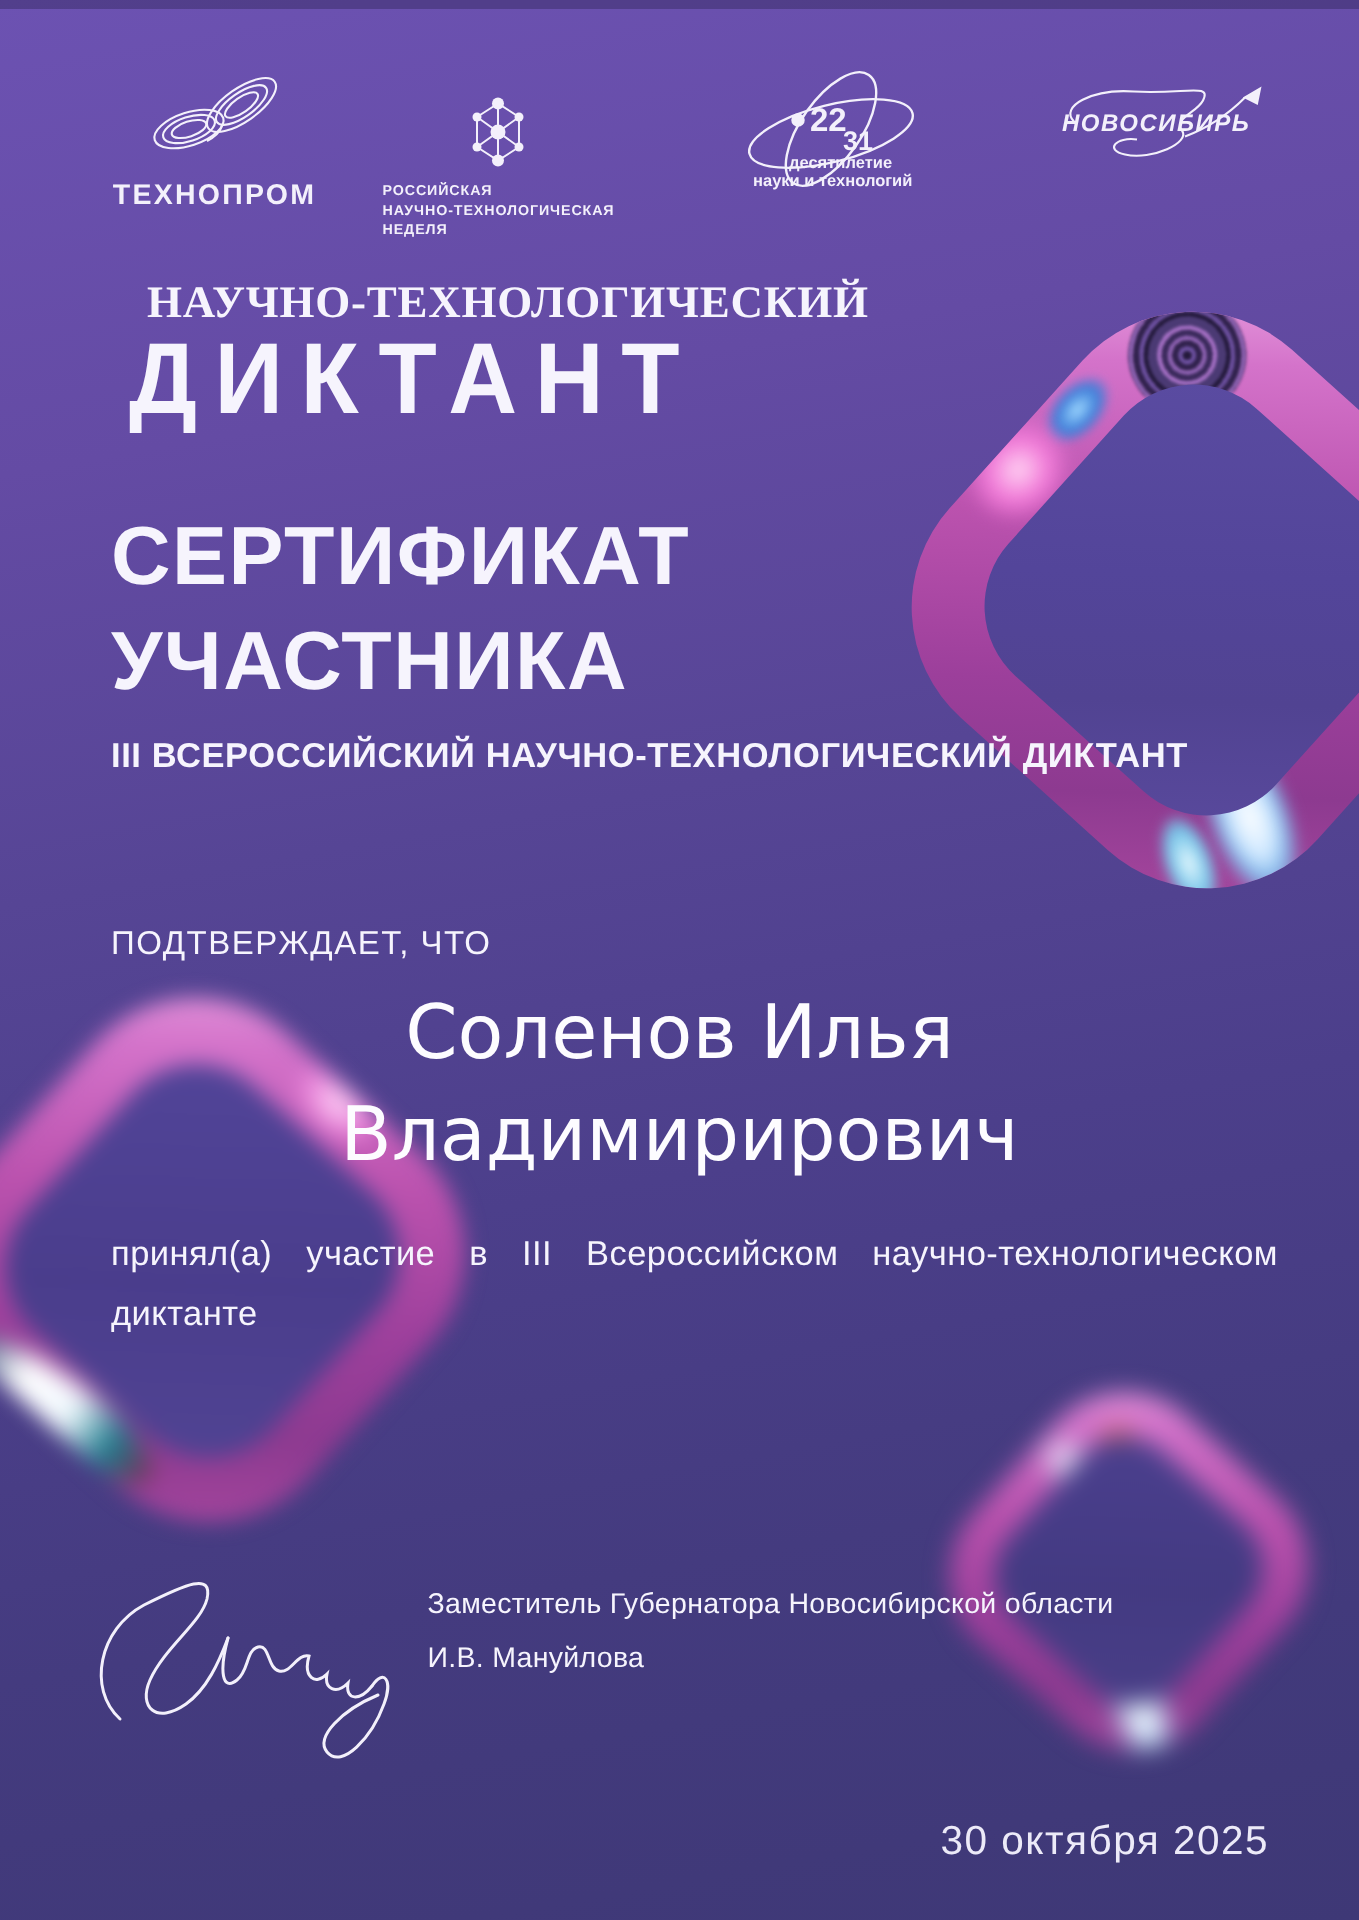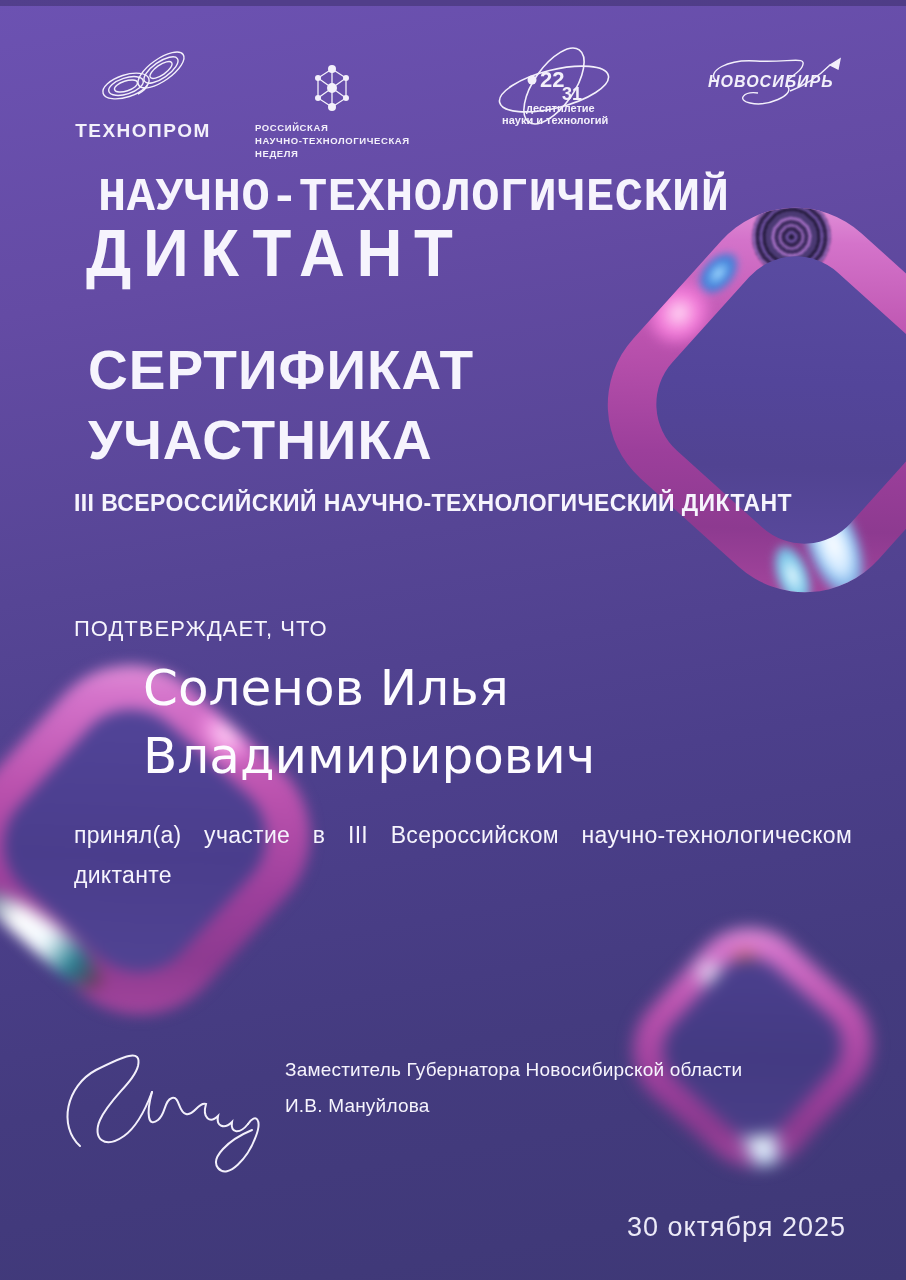--- a/index.html
+++ b/index.html
@@ -43,28 +43,28 @@
   .logo{position:absolute;z-index:5;color:#f3f0fb;flex-direction:column;}
   .logo svg{display:block;}
   .logo-technoprom{left:68px;top:48px;width:150px;text-align:center;}
   .logo-technoprom .wordmark{font-size:19px;font-weight:700;letter-spacing:1.5px;margin-top:14px;}
   .logo-week{left:255px;top:62px;display:flex;align-items:center;gap:8px;}
   .logo-week .lines{font-size:9.5px;font-weight:700;letter-spacing:.6px;line-height:1.35;}
   .logo-decade{left:488px;top:44px;}
   .logo-novosib{left:698px;top:49px;font-style:italic;}
   
   .txt{position:absolute;z-index:5;}
-  .title-line1{left:98px;top:171px;font-size:47px;font-weight:700;letter-spacing:.5px;
-    font-family:Liberation Mono, monospace;}
+  .title-line1{left:98px;top:185px;font-size:30px;font-weight:700;letter-spacing:.5px;
+    font-family:Liberation Serif, serif;}
   .title-line2{left:86px;top:214px;font-size:60px;font-weight:700;letter-spacing:11px;
     transform:scale(1.06,1.12);transform-origin:left top;}
-  .heading{left:88px;top:336px;font-size:55px;font-weight:700;line-height:1.27;letter-spacing:1px;}
+  .heading{left:74px;top:336px;font-size:55px;font-weight:700;line-height:1.27;letter-spacing:1px;}
   .subtitle{left:74px;top:490px;font-size:23px;font-weight:700;letter-spacing:.4px;}
   .confirm{left:74px;top:616px;font-size:22px;font-weight:400;letter-spacing:1px;}
-  .name{left:143px;top:655px;width:620px;text-align:left;font-size:50px;font-weight:400;
+  .name{left:143px;top:655px;width:620px;text-align:center;font-size:50px;font-weight:400;
     line-height:1.35;font-family:"DejaVu Sans","Liberation Sans",sans-serif;color:#fdfcff;}
   .body-text{left:74px;top:815px;width:778px;font-size:23px;line-height:1.75;
     text-align:justify;letter-spacing:.3px;}
   .sig-block{left:285px;top:1052px;font-size:19px;line-height:1.9;letter-spacing:.2px;}
   .signature{left:52px;top:1028px;width:230px;height:160px;}
   .date{right:60px;top:1212px;font-size:27px;letter-spacing:1px;color:#eceaf8;}
 </style>
 </head>
 <body>
 

